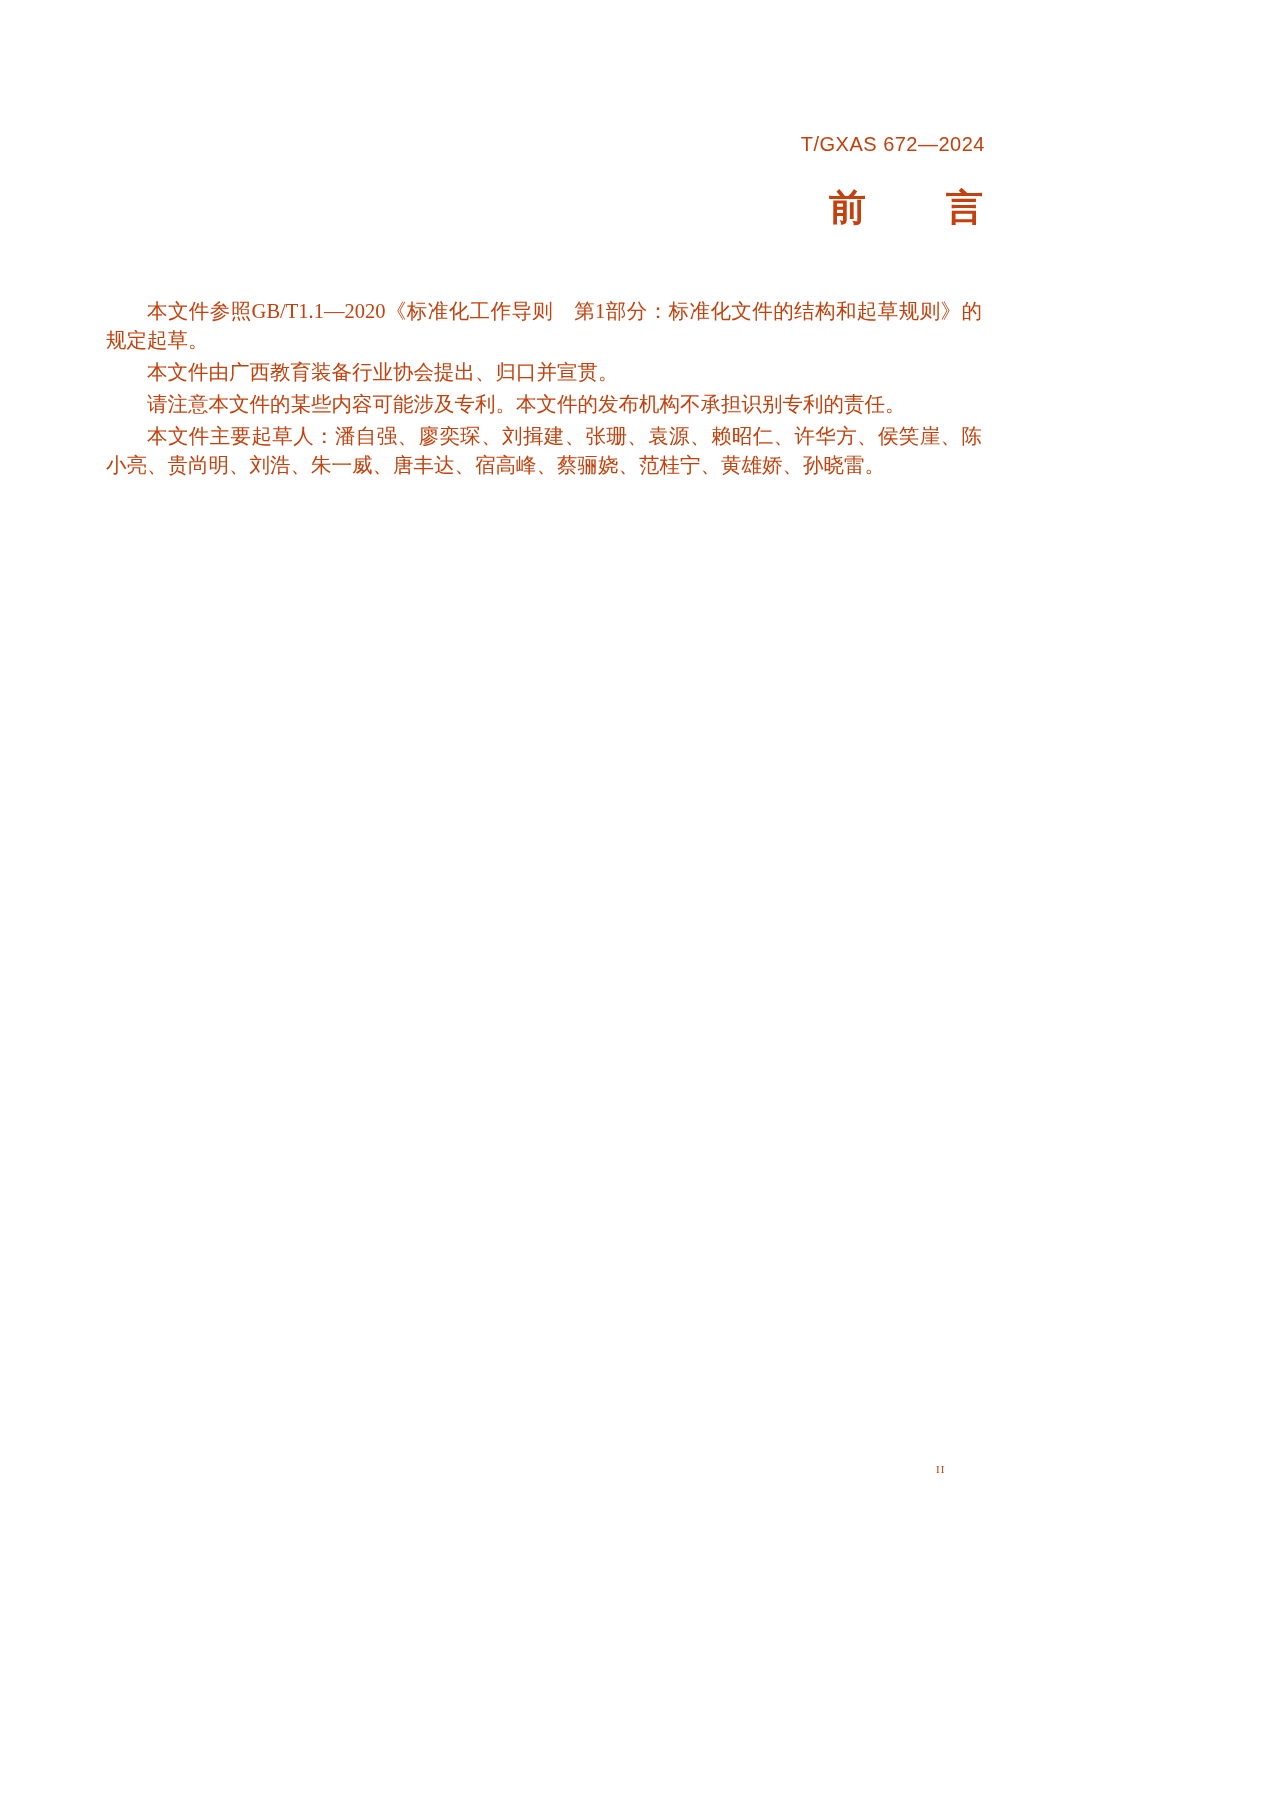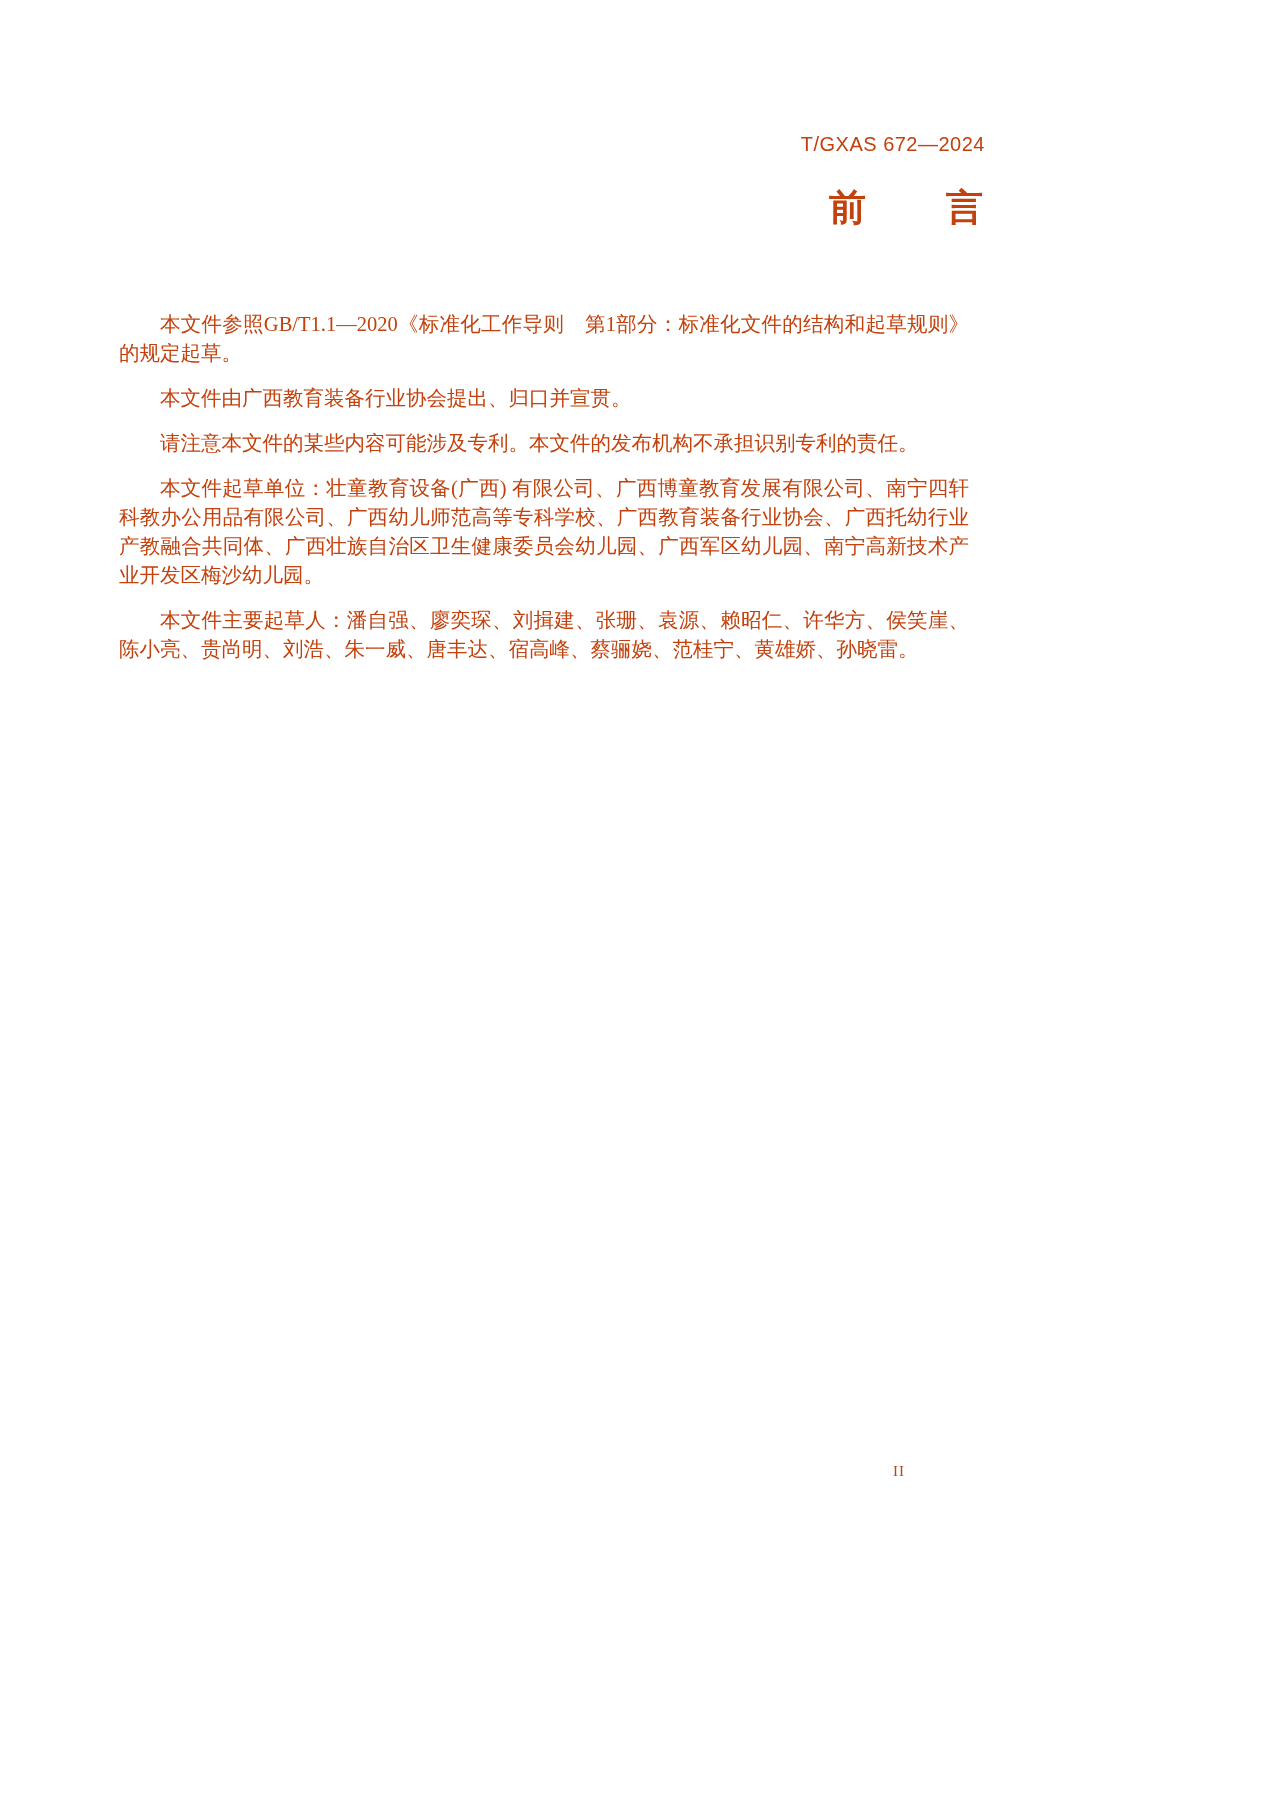--- a/index.html
+++ b/index.html
@@ -41,43 +41,42 @@
     position: absolute;
     left: 103px;
     top: 294px;
     width: 882px;
     font-size: 20.5px;
     line-height: 29px;
     text-align: justify;
     text-justify: inter-ideograph;
   }
   .content p {
-    margin: 16px;
+    margin: 3px;
     text-indent: 2em;
   }
   .page-number {
     position: absolute;
     top: 1463px;
-    left: 893px;
-    font-size: 15px;
+    left: 936px;
+    font-size: 11px;
     letter-spacing: 1px;
   }
 </style>
 </head>
 <body>
 
 <div class="page">
 
   <div class="doc-number">T/GXAS 672—2024</div>
 
   <h1 class="doc-title">前　　言</h1>
 
   <div class="content">
     <p>本文件参照GB/T1.1—2020《标准化工作导则　第1部分：标准化文件的结构和起草规则》的规定起草。</p>
     <p>本文件由广西教育装备行业协会提出、归口并宣贯。</p>
     <p>请注意本文件的某些内容可能涉及专利。本文件的发布机构不承担识别专利的责任。</p>
-    <p>本文件起草单位：壮童教育设备(广西) 有限公司、广西博童教育发展有限公司、南宁四轩科教办公用品有限公司、广西幼儿师范高等专科学校、广西教育装备行业协会、广西托幼行业产教融合共同体、广西壮族自治区卫生健康委员会幼儿园、广西军区幼儿园、南宁高新技术产业开发区梅沙幼儿园。</p>
     <p>本文件主要起草人：潘自强、廖奕琛、刘揖建、张珊、袁源、赖昭仁、许华方、侯笑崖、陈小亮、贵尚明、刘浩、朱一威、唐丰达、宿高峰、蔡骊娆、范桂宁、黄雄娇、孙晓雷。</p>
   </div>
 
   <div class="page-number">II</div>
 
 </div>
 
 </body></html>

